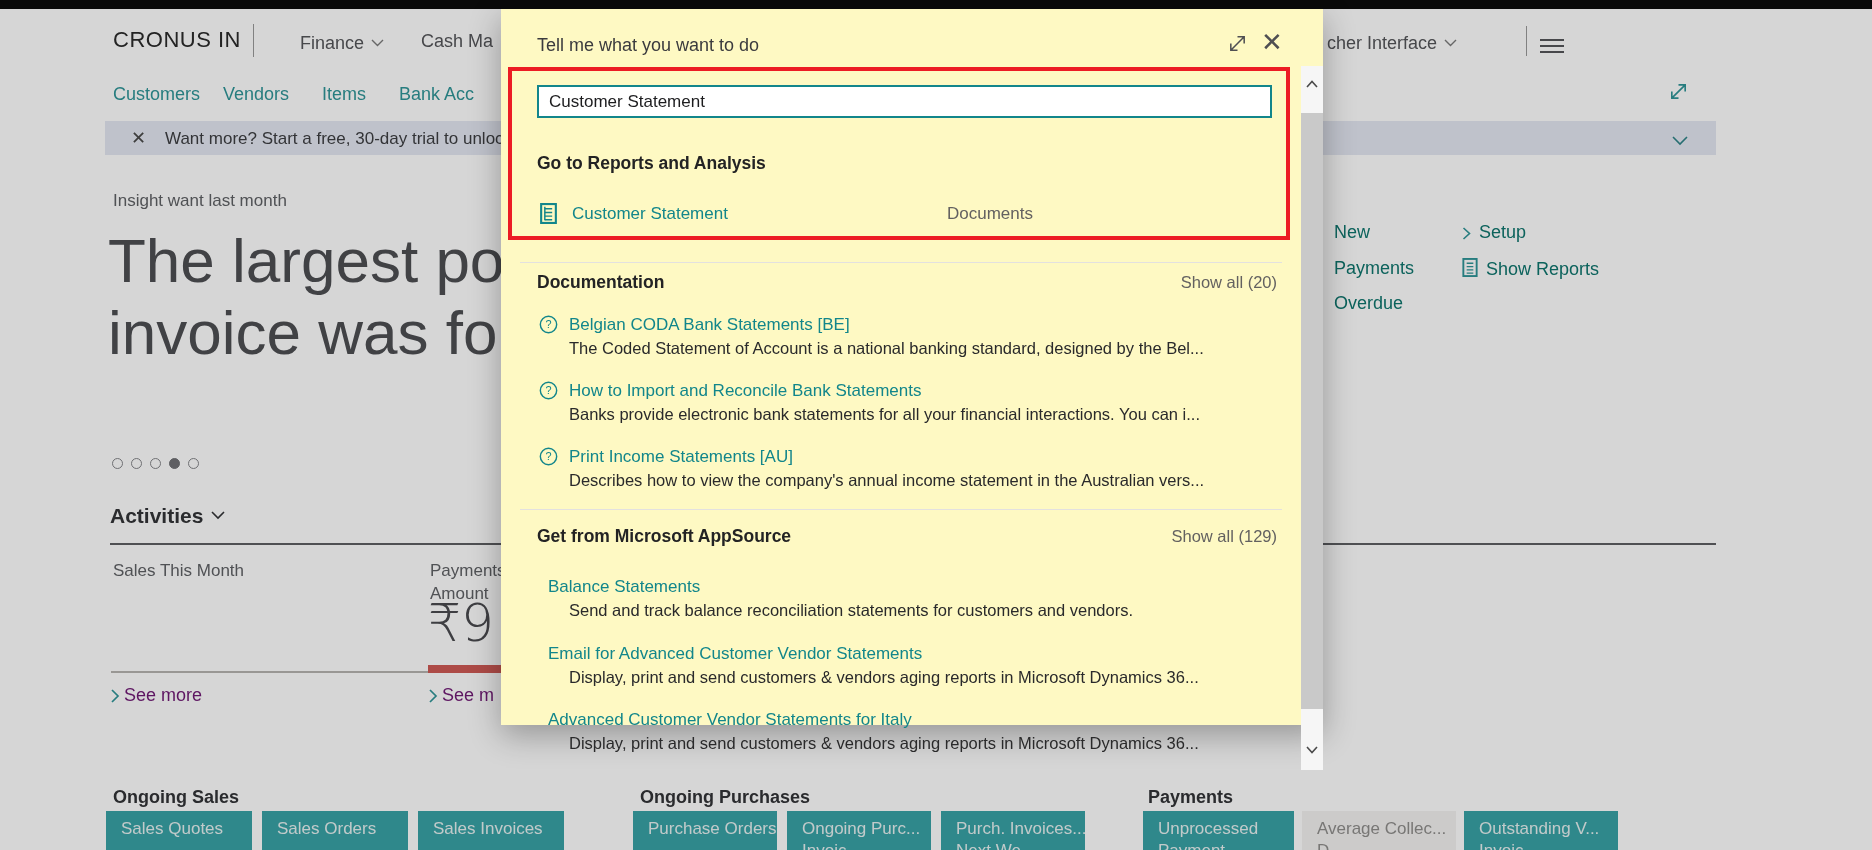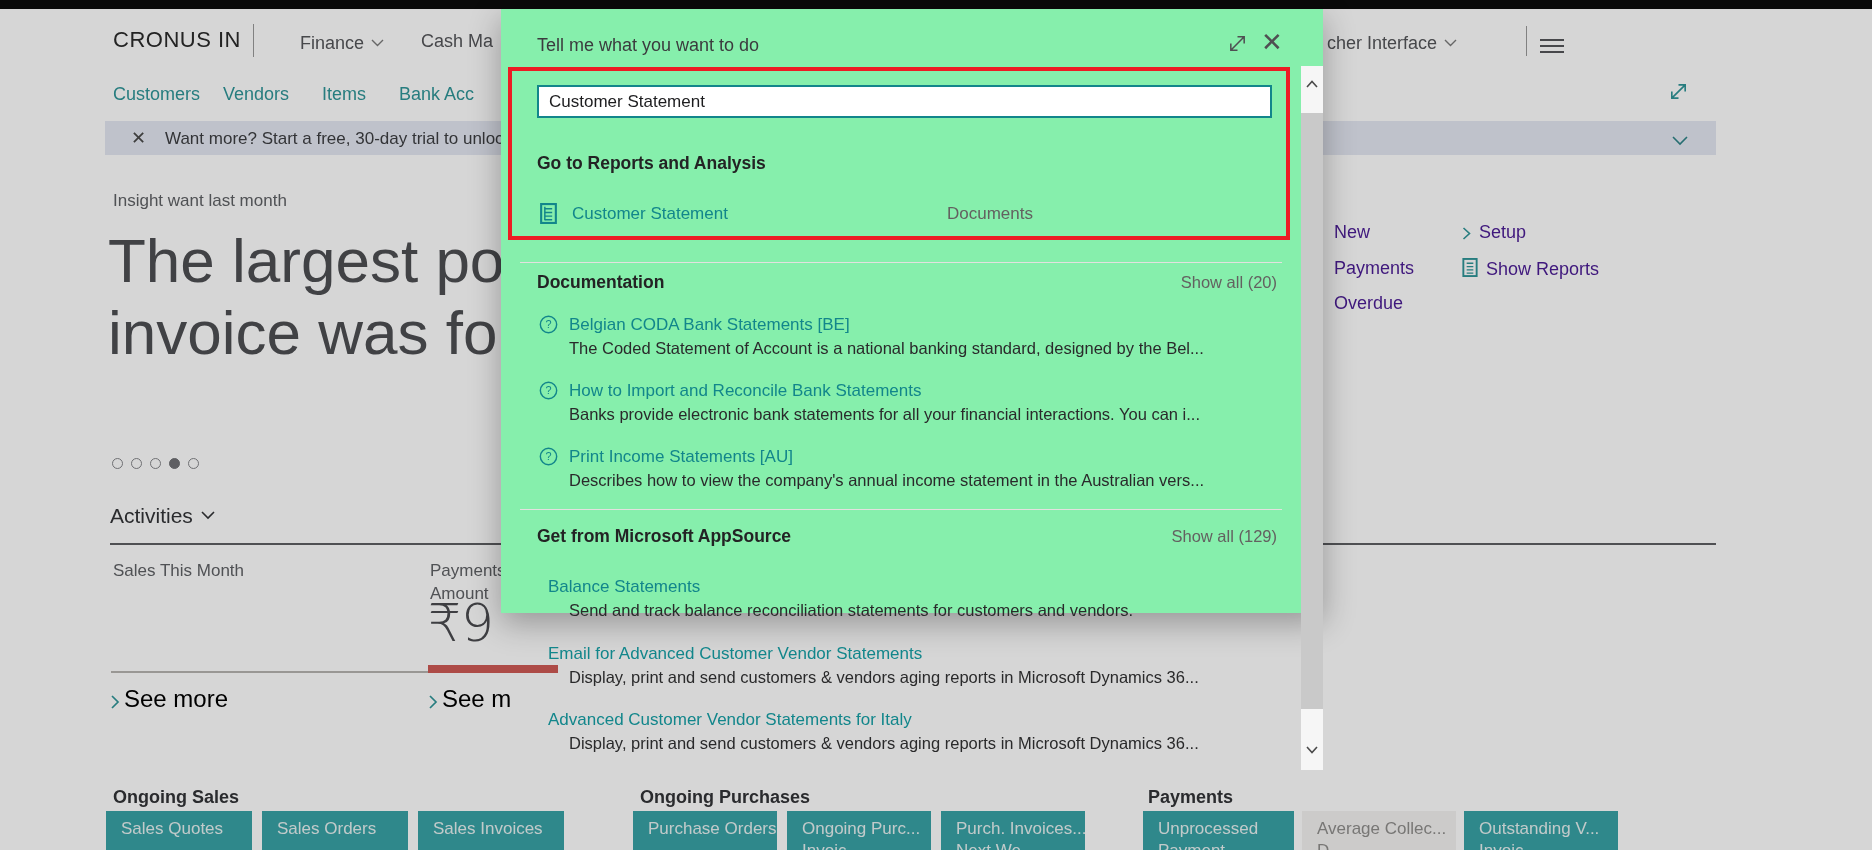--- a/index.html
+++ b/index.html
@@ -23,42 +23,42 @@
   .banner-x{position:absolute;left:26px;top:6px;font-size:18px;color:#4a4a4a;cursor:pointer}
   .banner-text{position:absolute;left:60px;top:8px;font-size:17px;color:#3d3e42;white-space:nowrap;overflow:hidden;width:1480px}
   .banner-chev{position:absolute;right:28px;top:11px;color:#2f8488;cursor:pointer}
 
   .eyebrow{position:absolute;left:113px;top:191px;font-size:17px;color:#606266}
   .bigline{position:absolute;left:108px;font-size:62px;font-weight:300;color:#4e4f53;white-space:nowrap;letter-spacing:0}
   .dots{position:absolute;left:112px;top:458px;display:flex;gap:8px}
   .dot{width:11px;height:11px;border-radius:50%;border:1.5px solid #85868a;background:transparent}
   .dot.on{background:#707175;border-color:#707175}
 
-  .act-title{position:absolute;left:110px;top:501px;font-size:21px;font-weight:normal;color:#333437}
+  .act-title{position:absolute;left:110px;top:501px;font-size:21px;font-weight:bold;color:#333437}
   .act-title .chev{color:#333437;margin-left:8px;vertical-align:3px}
   .act-rule{position:absolute;left:110px;top:543px;width:1606px;height:2px;background:#5f6064}
   .kpi-label{position:absolute;font-size:17px;color:#606266;line-height:23px}
   .kpi-value{position:absolute;font-size:52px;font-weight:300;color:#4a4b4f;font-family:"DejaVu Sans","Liberation Sans",sans-serif}
   .kpi-rule{position:absolute;height:2px;background:#b7b4b1}
   .kpi-rule.red{height:8px;background:#cf5a55}
-  .see-more{position:absolute;font-size:24px;color:#000000;white-space:nowrap;cursor:pointer}
+  .see-more{position:absolute;font-size:18px;color:#701a75;white-space:nowrap;cursor:pointer}
   .see-more svg{vertical-align:-2px;margin-right:4px}
 
   .group-title{position:absolute;top:787px;font-size:18px;font-weight:bold;color:#333437;white-space:nowrap}
   .tile{position:absolute;top:811px;height:54px;background:#38a3a6;color:#e7f1f1;font-size:17px;line-height:22px;padding:7px 0 0 15px;overflow:hidden;cursor:pointer;white-space:nowrap}
   .tile.light{background:#f3f2f1;color:#8f8e8c}
 
-  .panel-link{position:absolute;font-size:18px;color:#4c1d95;white-space:nowrap;cursor:pointer}
+  .panel-link{position:absolute;font-size:18px;color:#0f766e;white-space:nowrap;cursor:pointer}
   .panel-link svg{vertical-align:-2px;margin-right:8px}
 
   
   .dim{position:absolute;left:0;top:9px;width:1872px;height:841px;background:rgba(0,0,0,0.16);z-index:5}
 
   
-  .dialog{position:absolute;left:501px;top:9px;width:822px;height:604px;background:#86efac;z-index:10;box-shadow:0 10px 30px rgba(0,0,0,.3)}
+  .dialog{position:absolute;left:501px;top:9px;width:822px;height:716px;background:#fef9c3;z-index:10;box-shadow:0 10px 30px rgba(0,0,0,.3)}
   .dlg-title{position:absolute;left:36px;top:26px;font-size:18px;color:#3b3b3e}
   .dlg-expand{position:absolute;left:726px;top:24px;color:#4f4f52;cursor:pointer}
   .dlg-close{position:absolute;left:760px;top:20px;font-size:26px;color:#4f4f52;cursor:pointer;line-height:26px}
   .dlg-input{position:absolute;left:36px;top:76px;width:735px;height:33px;border:2px solid #12868b;background:#fff;font-size:17px;color:#1d1d1f;padding:0 10px;font-family:"Liberation Sans","DejaVu Sans",sans-serif;outline:none}
   .sec-head{position:absolute;left:36px;font-size:17.5px;font-weight:bold;color:#232324;white-space:nowrap}
   .show-all{position:absolute;right:46px;font-size:16.5px;color:#636160;white-space:nowrap;cursor:pointer;text-align:right}
   .divider{position:absolute;left:19px;width:762px;height:1px;background:#e3e1df}
   .res-icon{position:absolute;left:39px;color:#12868b}
   .res-title{position:absolute;left:71px;font-size:17px;color:#12868b;white-space:nowrap;cursor:pointer}
   .res-cat{position:absolute;left:446px;font-size:17px;color:#636160;white-space:nowrap}

